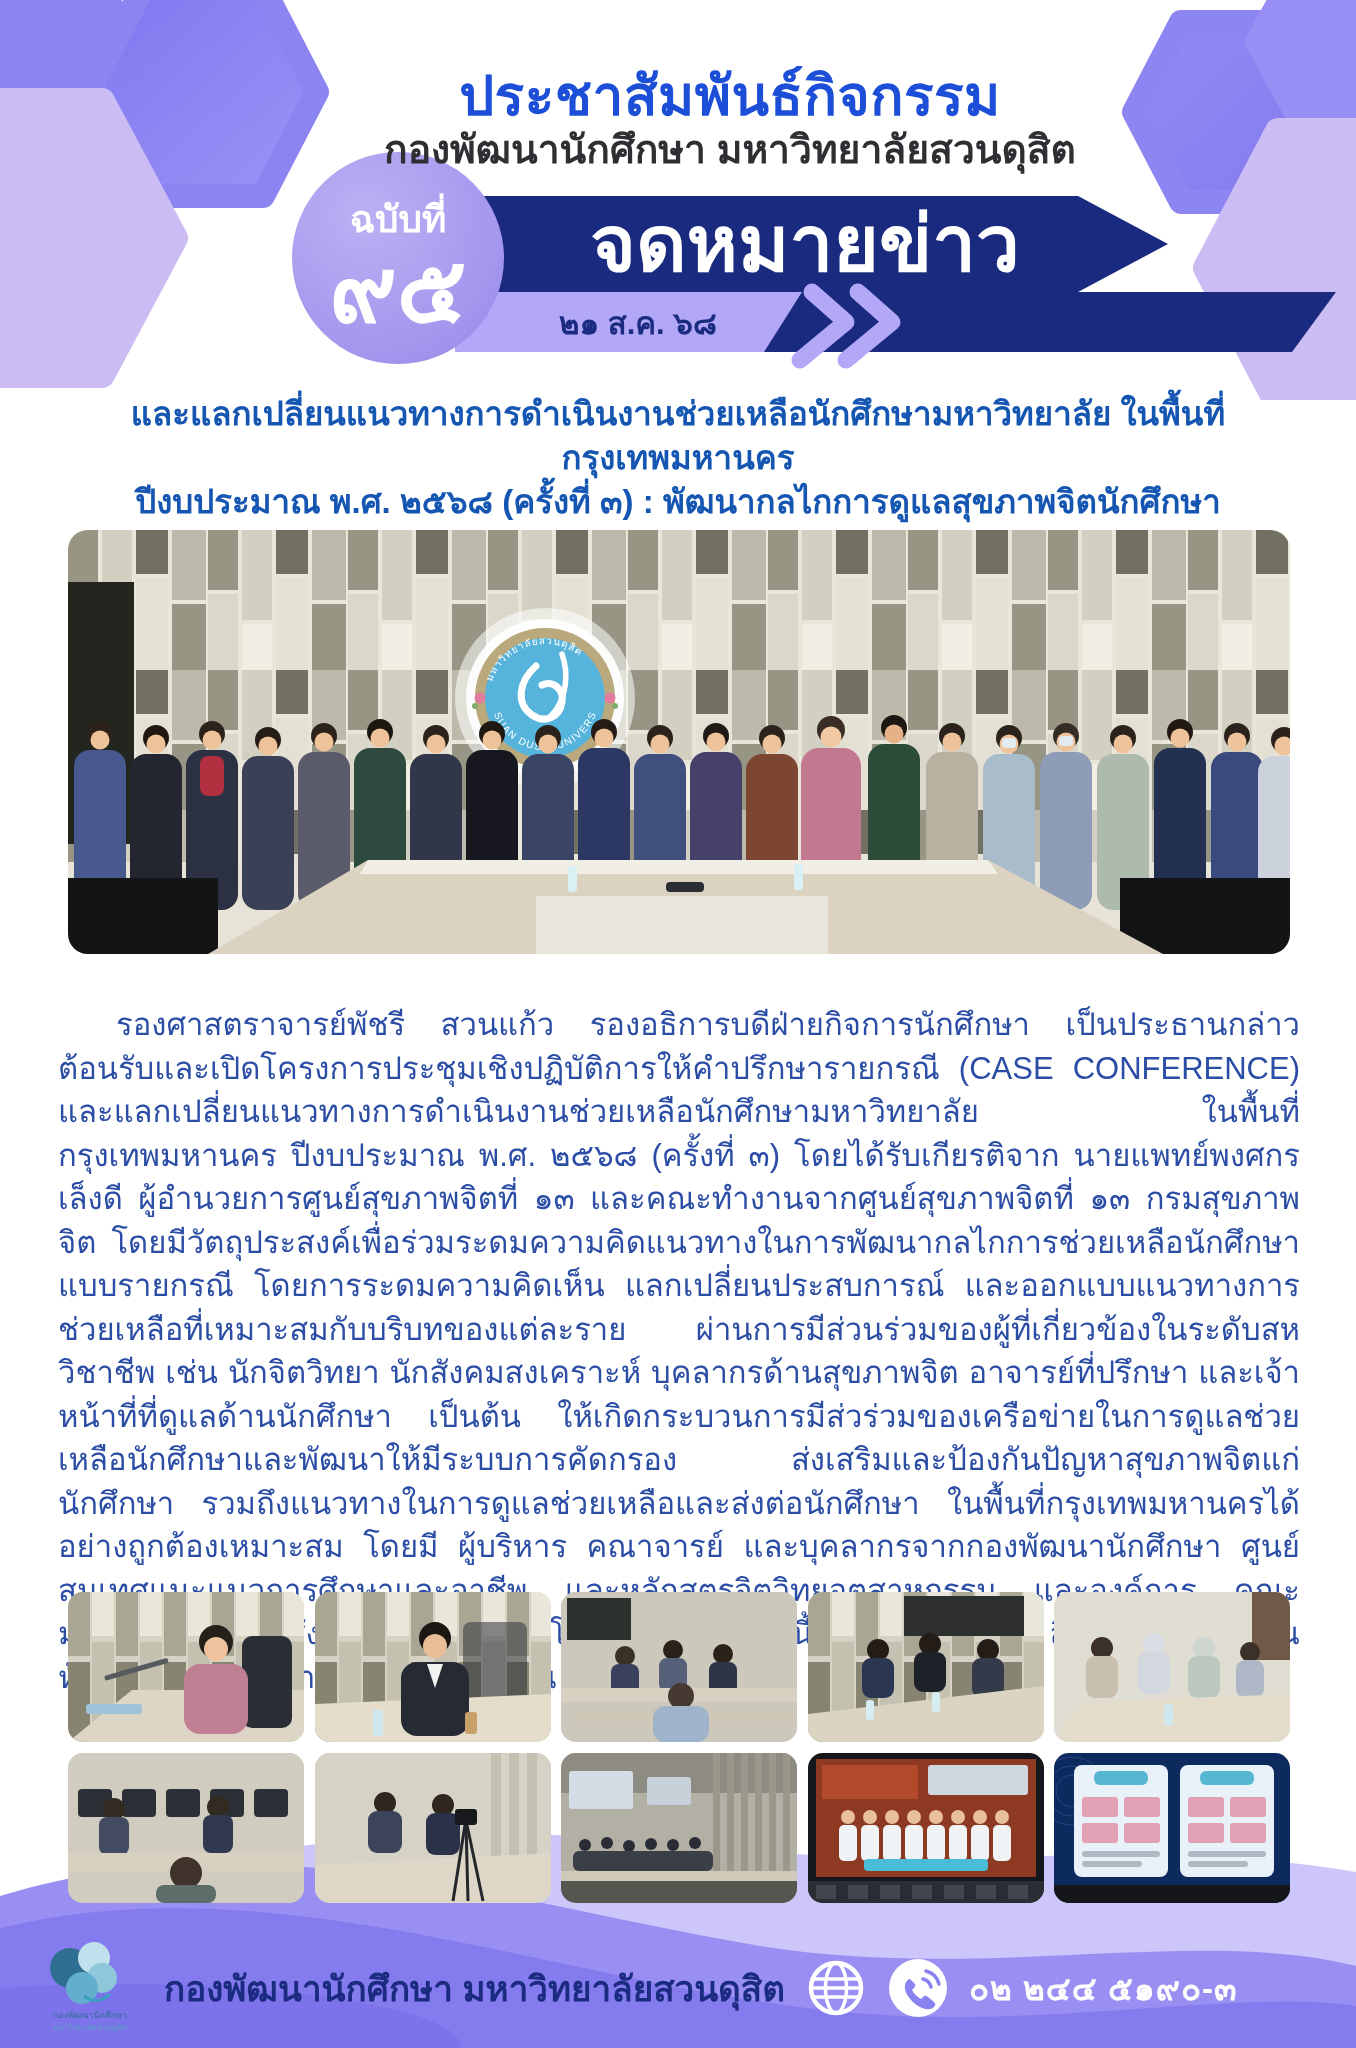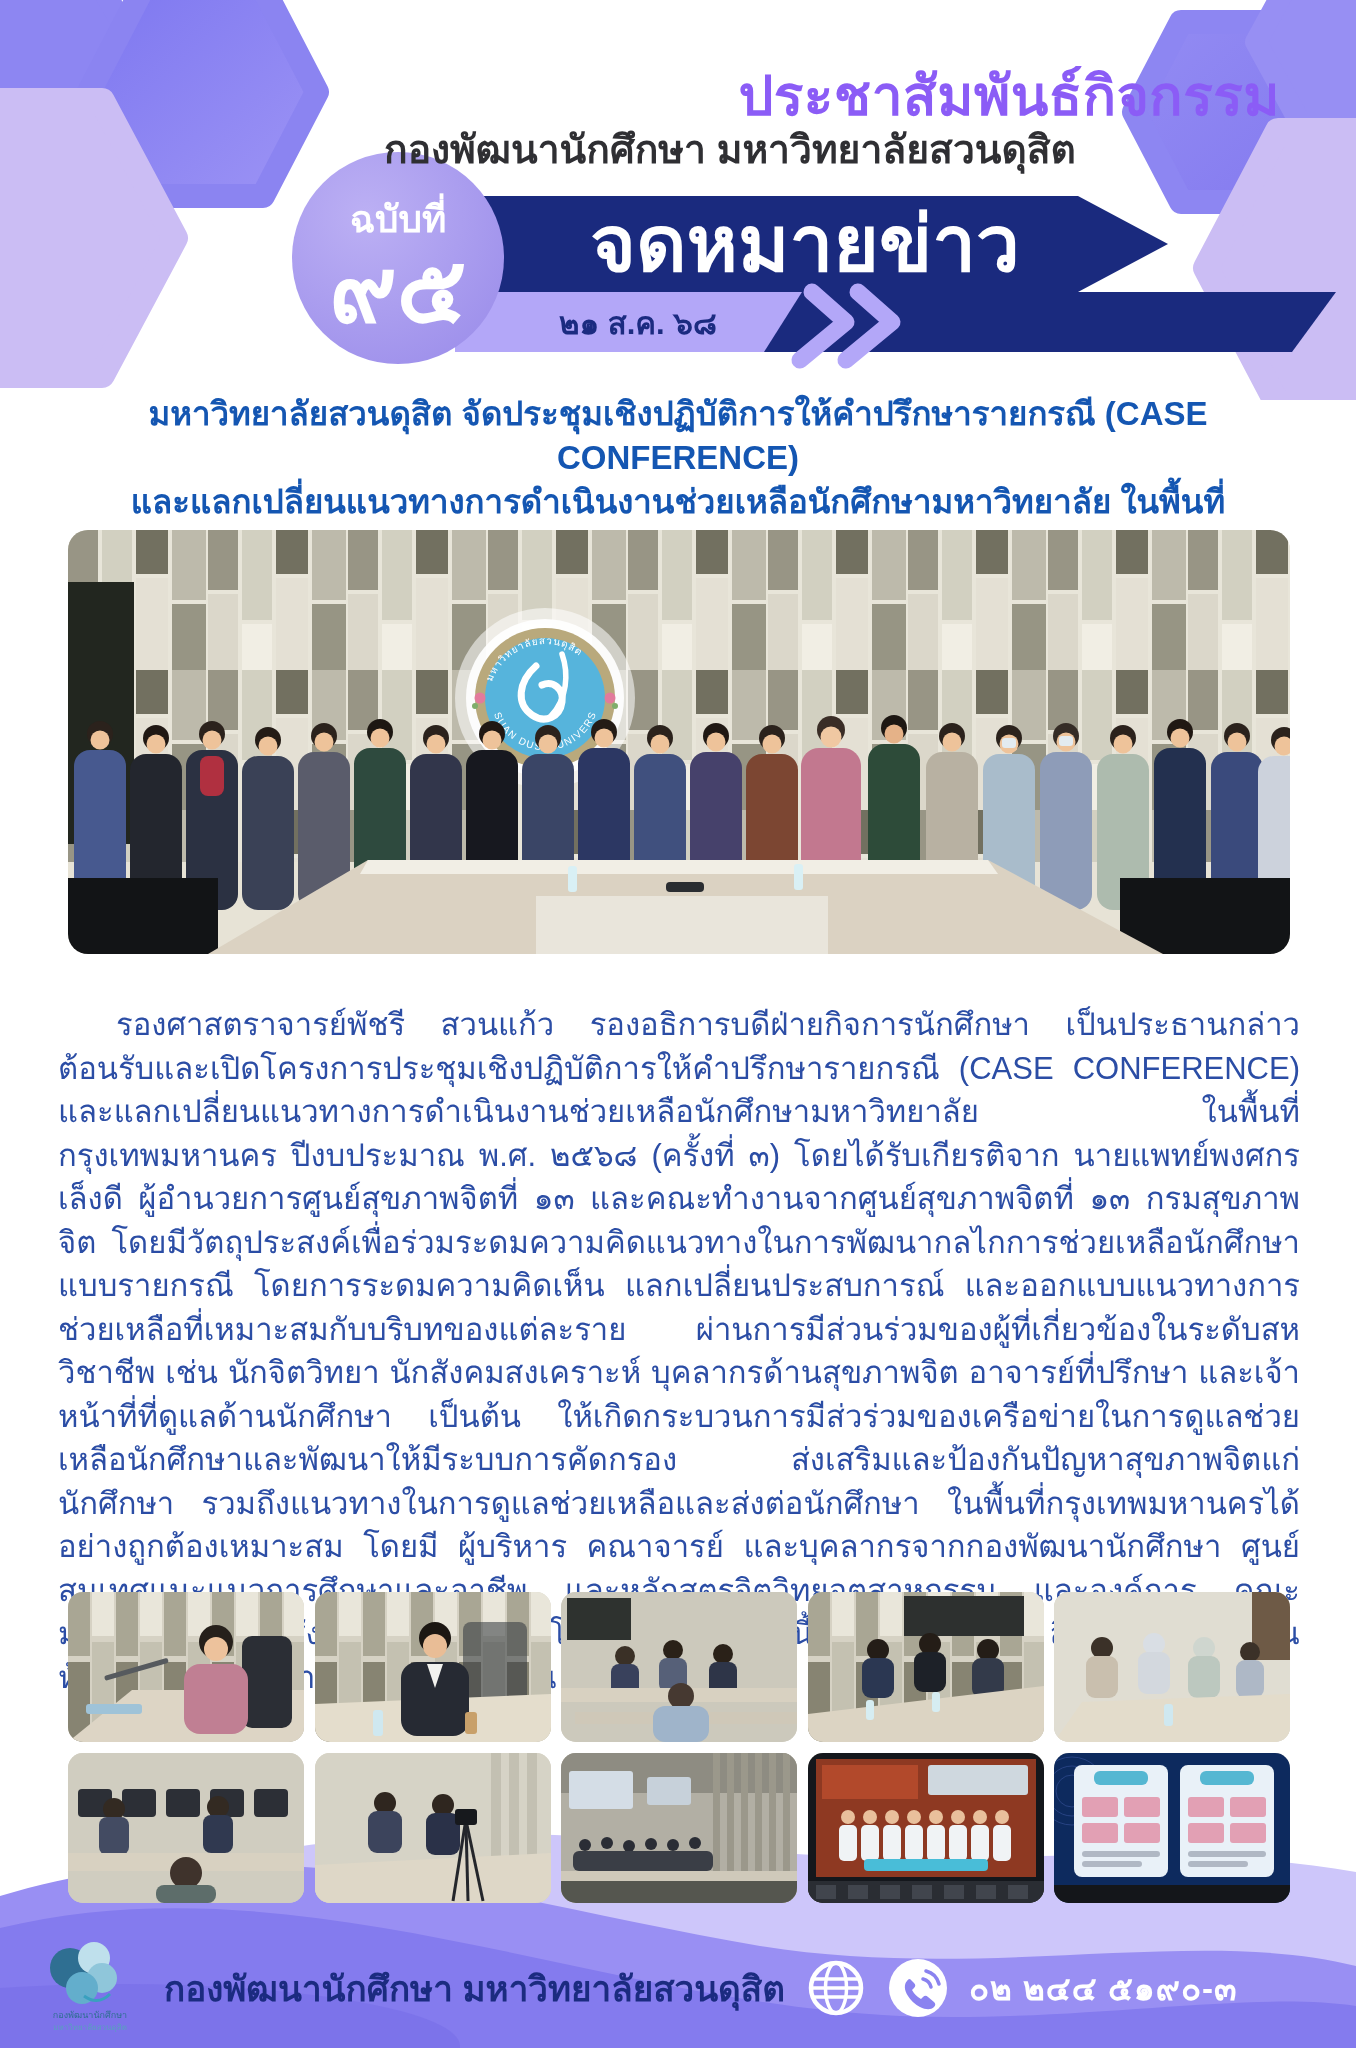--- a/index.html
+++ b/index.html
@@ -2,22 +2,22 @@
 <html><head>
 <meta charset="utf-8">
 <style>
   html,body{margin:0;padding:0;background:#ffffff;}
   .page{position:relative;width:1356px;height:2048px;background:#fff;overflow:hidden;
         font-family:"Liberation Sans","DejaVu Sans",sans-serif;}
   .abs{position:absolute;}
   svg text{font-family:"Liberation Sans","DejaVu Sans",sans-serif;}
 
   
-  .hdr-title{left:180px;top:52px;width:1100px;text-align:right;
-    font-size:55px;font-weight:800;color:#8b5cf6;letter-spacing:.5px;}
+  .hdr-title{left:180px;top:52px;width:1100px;text-align:center;
+    font-size:55px;font-weight:800;color:#1d4ed8;letter-spacing:.5px;}
   .hdr-sub{left:180px;top:118px;width:1100px;text-align:center;
     font-size:39px;font-weight:600;color:#2f2f33;}
 
   
   .headline{left:40px;top:392px;width:1276px;text-align:center;color:#1456b2;
     font-weight:800;font-size:33px;line-height:44px;}
 
   
   .photo-wrap{left:68px;top:530px;width:1222px;height:424px;border-radius:20px;
     overflow:hidden;background:#e7e3d6;}
@@ -92,21 +92,20 @@
       <circle cx="398" cy="258" r="106" fill="url(#badgeG)"></circle>
       <text x="398" y="232" text-anchor="middle" font-size="37" font-weight="700" fill="#ffffff">ฉบับที่</text>
       <text x="398" y="322" text-anchor="middle" font-size="92" font-weight="800" fill="#ffffff">๙๕</text>
     </g>
   </svg>
 
   <div class="abs hdr-title z3">ประชาสัมพันธ์กิจกรรม</div>
   <div class="abs hdr-sub z3">กองพัฒนานักศึกษา มหาวิทยาลัยสวนดุสิต</div>
 
   <div class="abs headline z3">
-    <div>มหาวิทยาลัยสวนดุสิต จัดประชุมเชิงปฏิบัติการให้คำปรึกษารายกรณี (CASE CONFERENCE)</div>
     <div>และแลกเปลี่ยนแนวทางการดำเนินงานช่วยเหลือนักศึกษามหาวิทยาลัย ในพื้นที่กรุงเทพมหานคร</div>
     <div>ปีงบประมาณ พ.ศ. ๒๕๖๘ (ครั้งที่ ๓) : พัฒนากลไกการดูแลสุขภาพจิตนักศึกษา</div>
   </div>
 
   <div class="abs photo-wrap z3">
     <svg width="1222" height="424" viewBox="0 0 1222 424">
       <defs>
         <pattern id="wpm" width="140" height="140" patternUnits="userSpaceOnUse">
           <rect width="140" height="140" fill="#e7e3d6"></rect>
           <rect x="0" y="0" width="30" height="60" fill="#908d7b"></rect>

